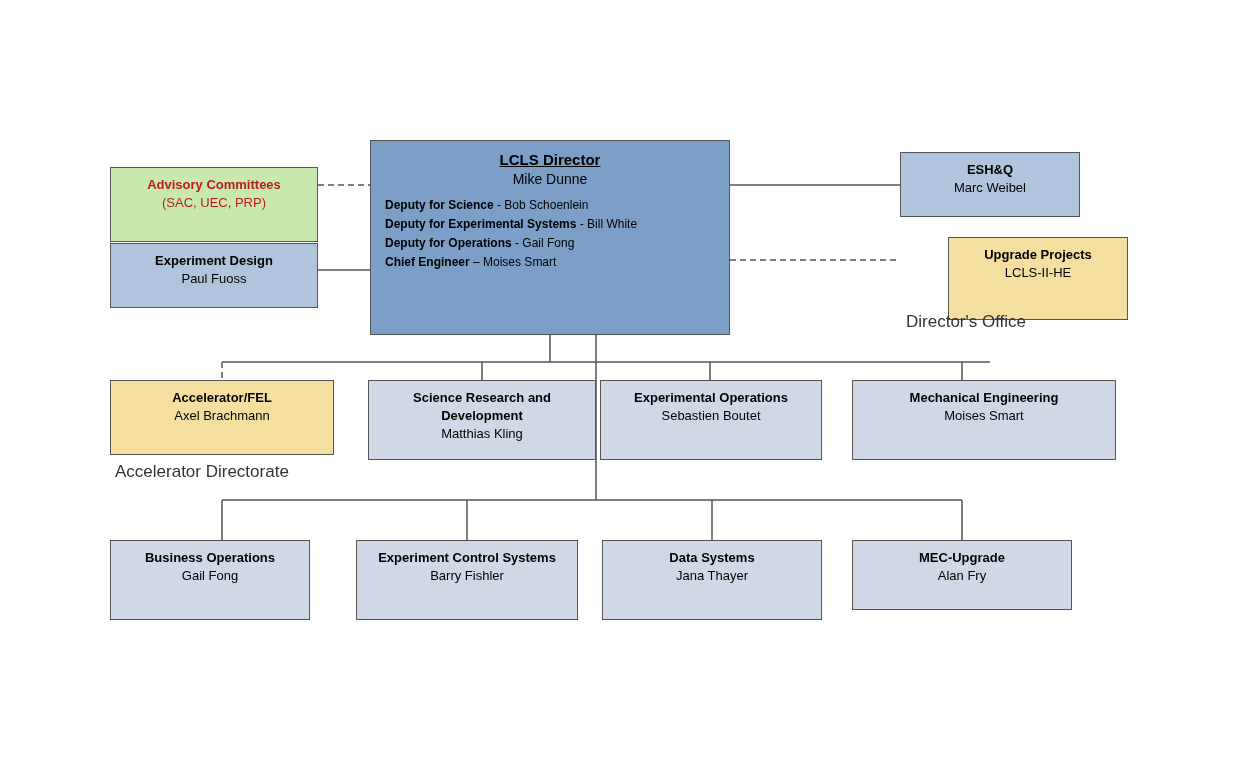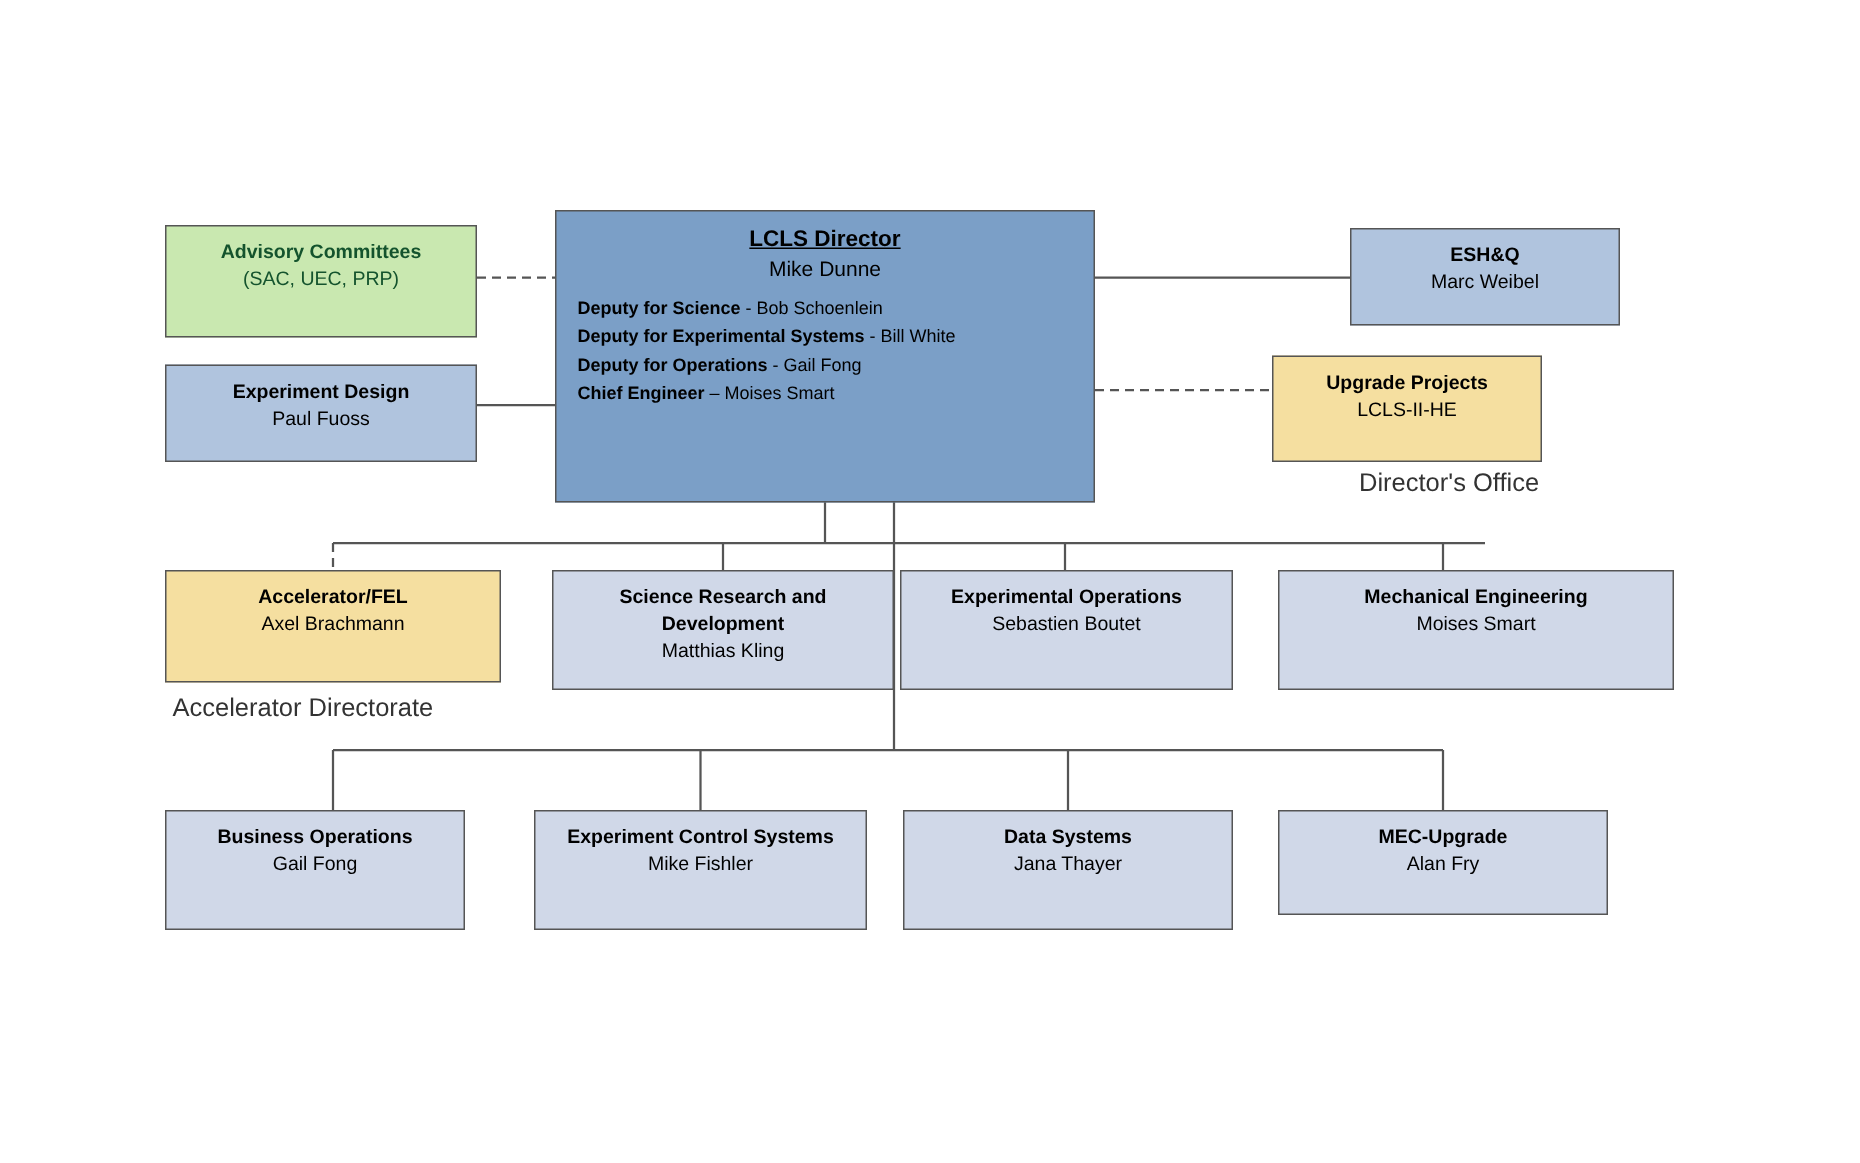--- a/index.html
+++ b/index.html
@@ -37,21 +37,22 @@
       line-height: 1.4;
     }
 
     .box-blue {
       background: #7b9fc7;
       color: #000;
     }
 
     .box-green {
       background: #c9e8b0;
-      color: #14532d;
+      color: #b91c1c;
+      margin-top: 17px;
     }
 
     .box-blue-light {
       background: #b0c4de;
       color: #000;
     }
 
     .box-tan {
       background: #f5dfa0;
       color: #000;
@@ -133,21 +134,21 @@
       <div><strong>Deputy for Operations</strong> - Gail Fong</div>
       <div><strong>Chief Engineer</strong> – Moises Smart</div>
     </div>
   </div>
 
   <div class="box box-blue-light" style="left:900px; top:152px; width:180px; height:65px;">
     <div class="box-title">ESH&amp;Q</div>
     <div class="box-subtitle">Marc Weibel</div>
   </div>
 
-  <div class="box box-tan" style="left:848px; top:237px; width:180px; height:71px;">
+  <div class="box box-tan" style="left:948px; top:237px; width:180px; height:83px;">
     <div class="box-title">Upgrade Projects</div>
     <div class="box-subtitle">LCLS-II-HE</div>
   </div>
 
   <div class="small-label" style="left:906px; top:312px;">Director's Office</div>
 
   <div class="box box-tan" style="left:110px; top:380px; width:224px; height:75px;">
     <div class="box-title">Accelerator/FEL</div>
     <div class="box-subtitle">Axel Brachmann</div>
   </div>
@@ -169,21 +170,21 @@
     <div class="box-subtitle">Moises Smart</div>
   </div>
 
   <div class="box box-gray" style="left:110px; top:540px; width:200px; height:80px;">
     <div class="box-title">Business Operations</div>
     <div class="box-subtitle">Gail Fong</div>
   </div>
 
   <div class="box box-gray" style="left:356px; top:540px; width:222px; height:80px;">
     <div class="box-title">Experiment Control Systems</div>
-    <div class="box-subtitle">Mike Fishler</div>
+    <div class="box-subtitle">Barry Fishler</div>
   </div>
 
   <div class="box box-gray" style="left:602px; top:540px; width:220px; height:80px;">
     <div class="box-title">Data Systems</div>
     <div class="box-subtitle">Jana Thayer</div>
   </div>
 
   <div class="box box-gray" style="left:852px; top:540px; width:220px; height:70px;">
     <div class="box-title">MEC-Upgrade</div>
     <div class="box-subtitle">Alan Fry</div>

